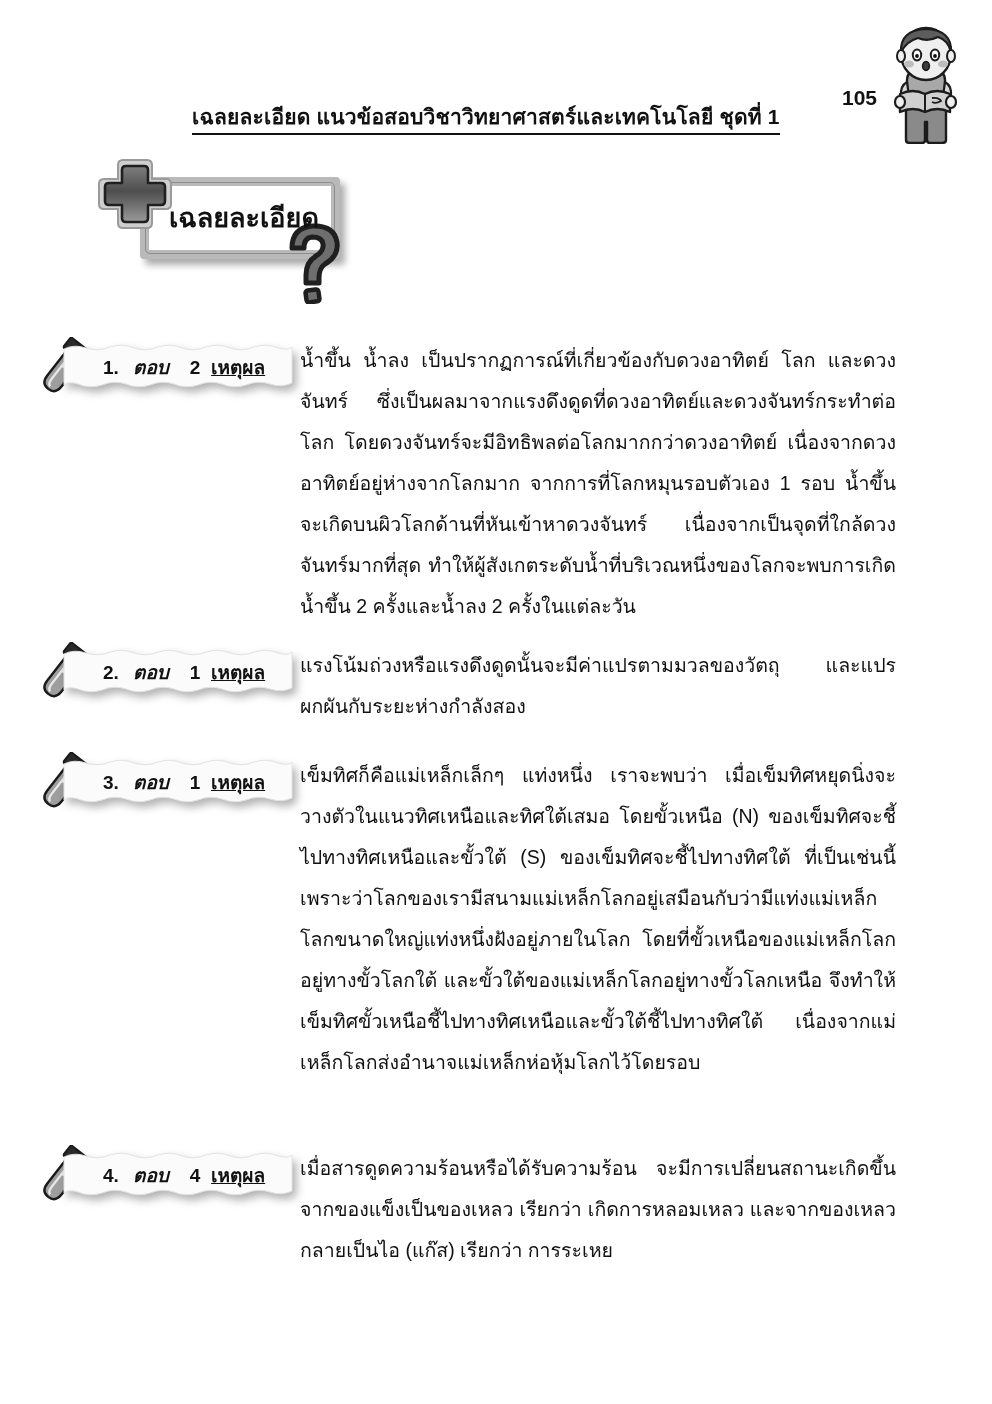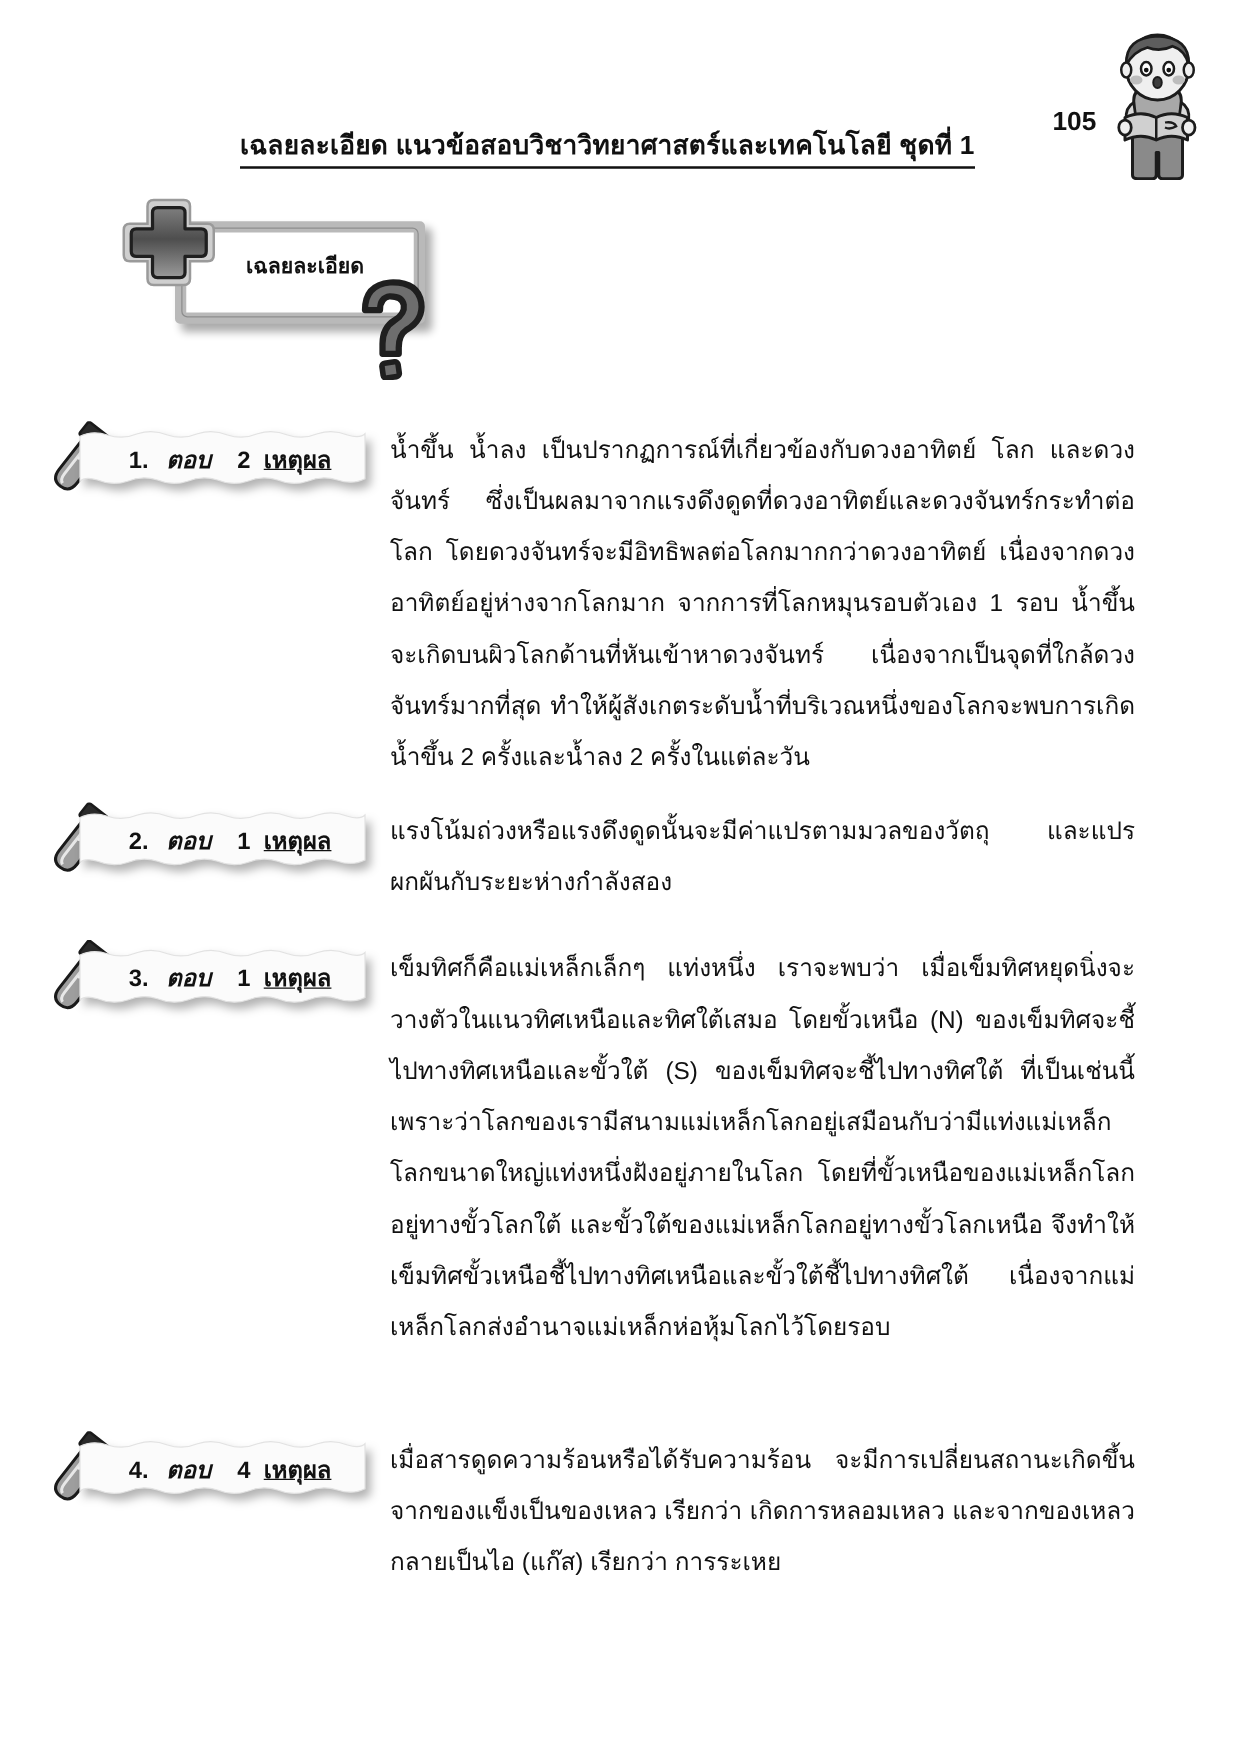--- a/index.html
+++ b/index.html
@@ -83,21 +83,21 @@
     bottom: -4px;
     border: 1px solid #8d8d8d;
     border-radius: 5px;
     pointer-events: none;
   }
   .banner-text {
     position: absolute;
     left: 56px;
     top: 52px;
     width: 184px;
-    font-size: 17px;
+    font-size: 27px;
     font-weight: bold;
     color: #111;
     text-align: center;
     line-height: 1.1;
   }
   .plus-icon {
     position: absolute;
     left: 0px;
     top: 0px;
     width: 78px;
@@ -153,21 +153,21 @@
     color: #111;
     white-space: nowrap;
   }
   .label-num { width: 44px; text-align: left; padding-left: 24px; box-sizing: border-box; }
   .label-answer-word { width: 56px; text-align: center; font-style: italic; }
   .label-choice { width: 32px; text-align: center; }
   .label-reason-word { width: 66px; text-align: left; text-decoration: underline; }
 
   .answer-body {
     position: absolute;
-    left: 312px;
+    left: 300px;
     top: 0px;
     width: 596px;
     font-size: 19.5px;
     line-height: 41px;
     color: #111;
     text-align: justify;
     text-justify: inter-word;
   }
   .answer-body p {
     margin: 0;

